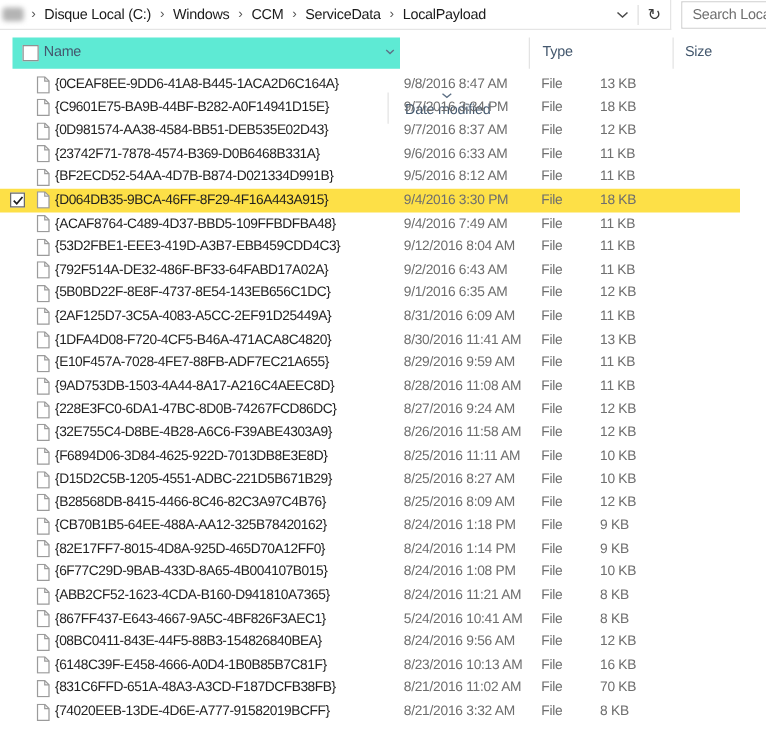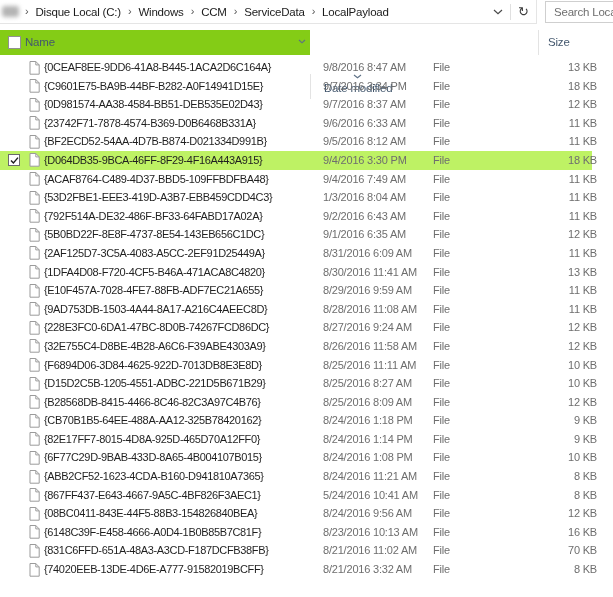--- a/index.html
+++ b/index.html
@@ -30,42 +30,42 @@
     border:1px solid #cfcfcf; background:#fff; display:flex; align-items:center;
   }
   .searchbox input {
     border:none; outline:none; width:100%; height:100%; padding-left:8px;
     font-family:"Liberation Sans", sans-serif; font-size:11.5px; color:#444; letter-spacing:-0.2px;
   }
   .searchbox input::placeholder { color:#6f6f6f; opacity:1; }
   
   .gridhead { position:absolute; top:30px; left:0; width:613px; height:25px; font-size:11.5px; color:#44586e; }
   .hcell { position:absolute; top:0; height:25px; }
-  .h-name { left:0; width:310px; background:#84cc16; }
+  .h-name { left:10px; width:310px; background:#5eead4; }
   .h-date { left:310px; width:113px; border-left:1px solid #e3e3e3;margin-top:44px; }
   .h-type { left:423px; width:115px; border-left:1px solid #e3e3e3; }
   .h-size { left:538px; width:95px; border-left:1px solid #e3e3e3; }
   .hlabel { position:absolute; top:6px; white-space:nowrap; }
   .h-name .hlabel { left:25px; }
   .h-date .hlabel { left:13px; top:8px; }
   .h-type .hlabel { left:10px; }
   .h-size .hlabel { left:9px; }
   .hcheckbox { position:absolute; left:8px; top:6px; width:13px; height:13px; background:#fff; border:1px solid #919191; }
   .filter-chevron { position:absolute; right:4px; top:9px; line-height:0; }
   .sort-chevron { position:absolute; left:42px; top:0px; line-height:0; }
   
   .rows { position:absolute; top:58px; left:0; width:613px; }
   .row { position:relative; width:592px; height:18.6px; line-height:18.6px; font-size:11px; cursor:default; }
-  .row.selected { background:#bef264; }
+  .row.selected { background:#fde047; }
   .rcheck { position:absolute; left:8px; top:3px; width:12px; height:12px; background:#fff; border:1px solid #6b6b6b; line-height:0; }
   .ficon { position:absolute; left:29px; top:2.5px; line-height:0; }
   .c-name { position:absolute; left:44px; top:0; color:#1f1f1f; white-space:nowrap; letter-spacing:-0.35px; }
   .c-date { position:absolute; left:323px; top:0; color:#6e6e6e; white-space:nowrap; }
   .c-type { position:absolute; left:433px; top:0; color:#6e6e6e; white-space:nowrap; }
-  .c-size { position:absolute; left:500px; top:0; width:97px; text-align:right; color:#6e6e6e; white-space:nowrap; }
+  .c-size { position:absolute; left:480px; top:0; width:97px; color:#6e6e6e; white-space:nowrap; }
 </style>
 </head>
 <body>
 
 <div class="screen">
 
   <div class="topbar">
     <div class="addressbar">
       <span class="blur-blob"></span>
       <span class="crumbs" id="crumbs">
@@ -108,20 +108,23 @@
       </span>
     </div>
     <div class="hcell h-date">
       <span class="sort-chevron">
         <svg width="9" height="5" viewBox="0 0 9 5">
             <polyline points="1,1 4.5,3.8 8,1" fill="none" stroke="#5d7085" stroke-width="1.1"></polyline>
           </svg>
       </span>
       <span class="hlabel">Date modified</span>
     </div>
+    <div class="hcell h-type">
+      <span class="hlabel">Type</span>
+    </div>
     <div class="hcell h-size">
       <span class="hlabel">Size</span>
     </div>
   </div>
 
   <div class="rows" id="rows">
       <div class="row">
         <span class="ficon"><svg width="11" height="14" viewBox="0 0 11 14">
             <path d="M1 0.5 H6.8 L10.2 3.9 V13.2 H1 Z" fill="#ffffff" stroke="#9b9b9b" stroke-width="1"></path>
             <path d="M6.8 0.5 V3.9 H10.2" fill="none" stroke="#9b9b9b" stroke-width="1"></path>
@@ -193,21 +196,21 @@
         <span class="c-date">9/4/2016 7:49 AM</span>
         <span class="c-type">File</span>
         <span class="c-size">11 KB</span>
       </div>
       <div class="row">
         <span class="ficon"><svg width="11" height="14" viewBox="0 0 11 14">
             <path d="M1 0.5 H6.8 L10.2 3.9 V13.2 H1 Z" fill="#ffffff" stroke="#9b9b9b" stroke-width="1"></path>
             <path d="M6.8 0.5 V3.9 H10.2" fill="none" stroke="#9b9b9b" stroke-width="1"></path>
           </svg></span>
         <span class="c-name">{53D2FBE1-EEE3-419D-A3B7-EBB459CDD4C3}</span>
-        <span class="c-date">1/3/2016 8:04 AM</span>
+        <span class="c-date">9/12/2016 8:04 AM</span>
         <span class="c-type">File</span>
         <span class="c-size">11 KB</span>
       </div>
       <div class="row">
         <span class="ficon"><svg width="11" height="14" viewBox="0 0 11 14">
             <path d="M1 0.5 H6.8 L10.2 3.9 V13.2 H1 Z" fill="#ffffff" stroke="#9b9b9b" stroke-width="1"></path>
             <path d="M6.8 0.5 V3.9 H10.2" fill="none" stroke="#9b9b9b" stroke-width="1"></path>
           </svg></span>
         <span class="c-name">{792F514A-DE32-486F-BF33-64FABD17A02A}</span>
         <span class="c-date">9/2/2016 6:43 AM</span>

